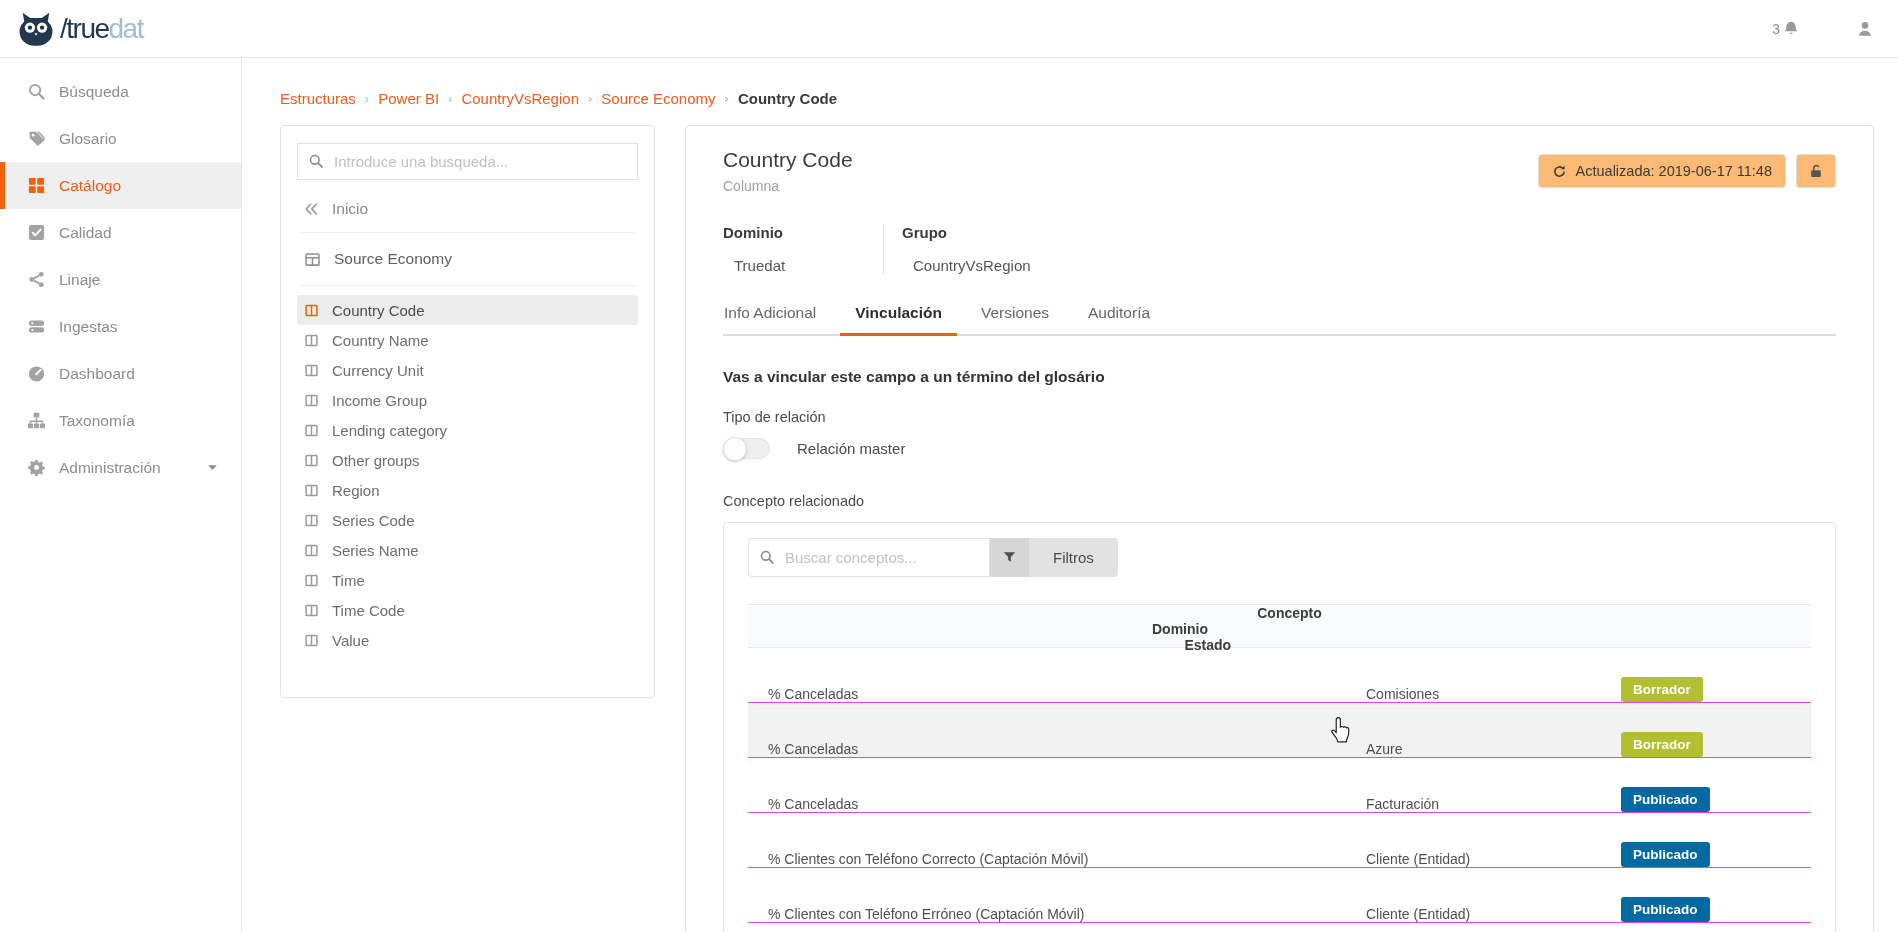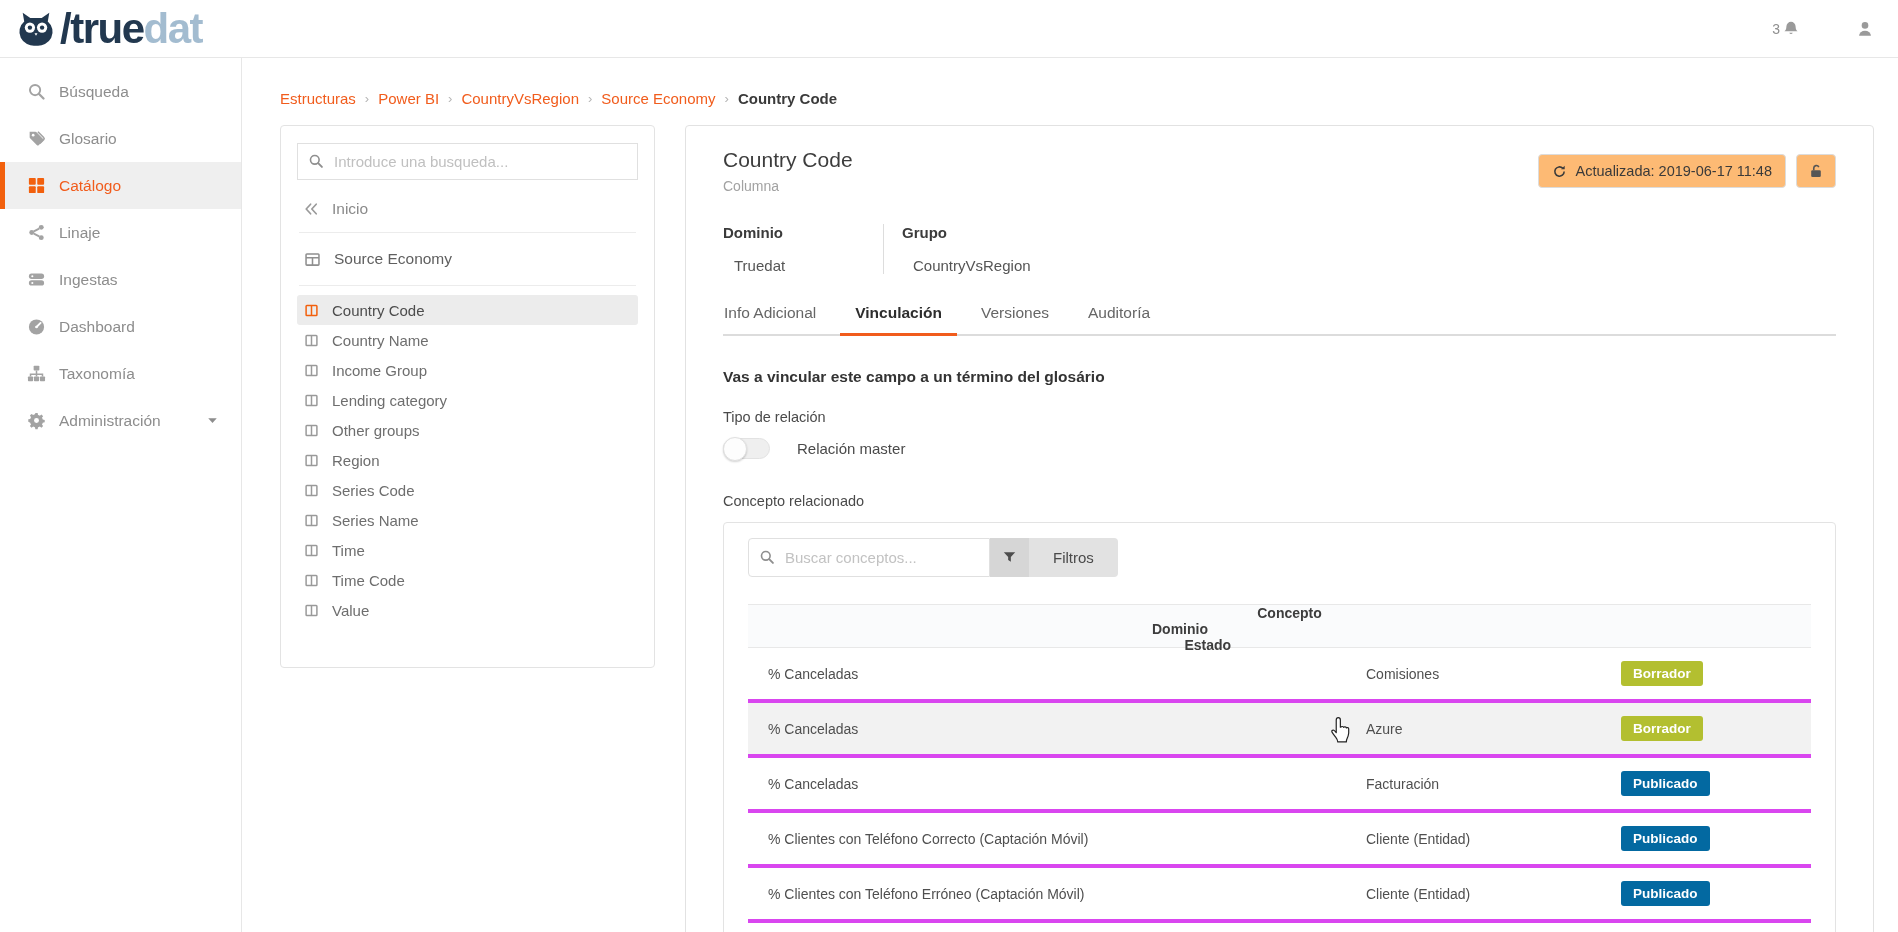--- a/index.html
+++ b/index.html
@@ -4,21 +4,21 @@
 <style>
   * { margin:0; padding:0; box-sizing:border-box; }
   html,body { width:1898px; height:932px; overflow:hidden; background:#fff;
     font-family:"Liberation Sans","DejaVu Sans",sans-serif; color:#444; }
 
   
   .navbar { height:58px; display:flex; align-items:center; padding:0 18px 0 16px;
     background:#fff; border-bottom:1px solid #e7e7e7; }
   .brand { display:flex; align-items:center; gap:4px; }
   .brand svg { display:block; }
-  .logo-text { font-size:42px; font-weight:700; letter-spacing:-1.5px; line-height:1;text-align:right; }
+  .logo-text { font-size:28px; font-weight:400; letter-spacing:-1.5px; line-height:1;text-align:right; }
   .logo-true { color:#22384f; }
   .logo-dat  { color:#a3bcd0; }
   .nav-right { margin-left:auto; display:flex; align-items:center; gap:56px; padding-right:6px; }
   .bell-group { display:flex; align-items:center; gap:2px; color:#9a9a9a; }
   .bell-count { font-size:14px; color:#8f8f8f; }
   .nav-icon { width:18px; height:18px; color:#9a9a9a; }
 
   
   .app { display:flex; height:874px; }
   .sidebar { width:242px; border-right:1px solid #e7e7e7; padding-top:10px; flex:none; }
@@ -118,21 +118,21 @@
     display:flex; align-items:center; font-size:15px; color:#4a4a4a; cursor:pointer; font-family:inherit; }
 
   
   .ctable { margin-top:27px; }
   .trow { display:flex; align-items:center; }
   .thead { background:#fafbfc; border-top:1px solid #e8e8e8; border-bottom:1px solid #e8e8e8;
     height:44px; font-weight:700; font-size:14px; color:#3d3d3d;flex-direction:column; }
   .col-concepto { flex:1; padding-left:20px; }
   .col-dominio { width:255px; flex:none; }
   .col-estado { width:190px; flex:none; }
-  .tbody-row { height:55px; border-bottom:4px solid #d946ef; font-size:14px; color:#4f4f4f; cursor:pointer; }
+  .tbody-row { height:55px; border-bottom:1px solid #d946ef; font-size:14px; color:#4f4f4f; cursor:pointer;align-items:flex-end; }
   .tbody-row.highlighted { background:#f2f2f2; }
   .badge { display:inline-block; padding:5px 12px; border-radius:3px; color:#fff; font-weight:700;
     font-size:13.5px; }
   .badge.draft { background:#b3bf30; }
   .badge.published { background:#0369a1; }
 
   
   .cursor-overlay { position:absolute; left:1330px; top:716px; z-index:50; pointer-events:none; }
 </style>
 </head>
@@ -269,20 +269,27 @@
       </div>
 
       <div class="side-item active">
         <svg class="icn">
           <use href="#grid-icon"></use>
         </svg>
         <span>Catálogo</span>
 
       </div>
 
+      <div class="side-item">
+        <svg class="icn">
+          <use href="#check-square-icon"></use>
+        </svg>
+        <span>Calidad</span>
+
+      </div>
 
       <div class="side-item">
         <svg class="icn">
           <use href="#share-icon"></use>
         </svg>
         <span>Linaje</span>
 
       </div>
 
       <div class="side-item">
@@ -372,20 +379,26 @@
               <span>Country Code</span>
             </div>
 
             <div class="tree-item">
               <svg class="icn">
                 <use href="#column-icon"></use>
               </svg>
               <span>Country Name</span>
             </div>
 
+            <div class="tree-item">
+              <svg class="icn">
+                <use href="#column-icon"></use>
+              </svg>
+              <span>Currency Unit</span>
+            </div>
 
             <div class="tree-item">
               <svg class="icn">
                 <use href="#column-icon"></use>
               </svg>
               <span>Income Group</span>
             </div>
 
             <div class="tree-item">
               <svg class="icn">

